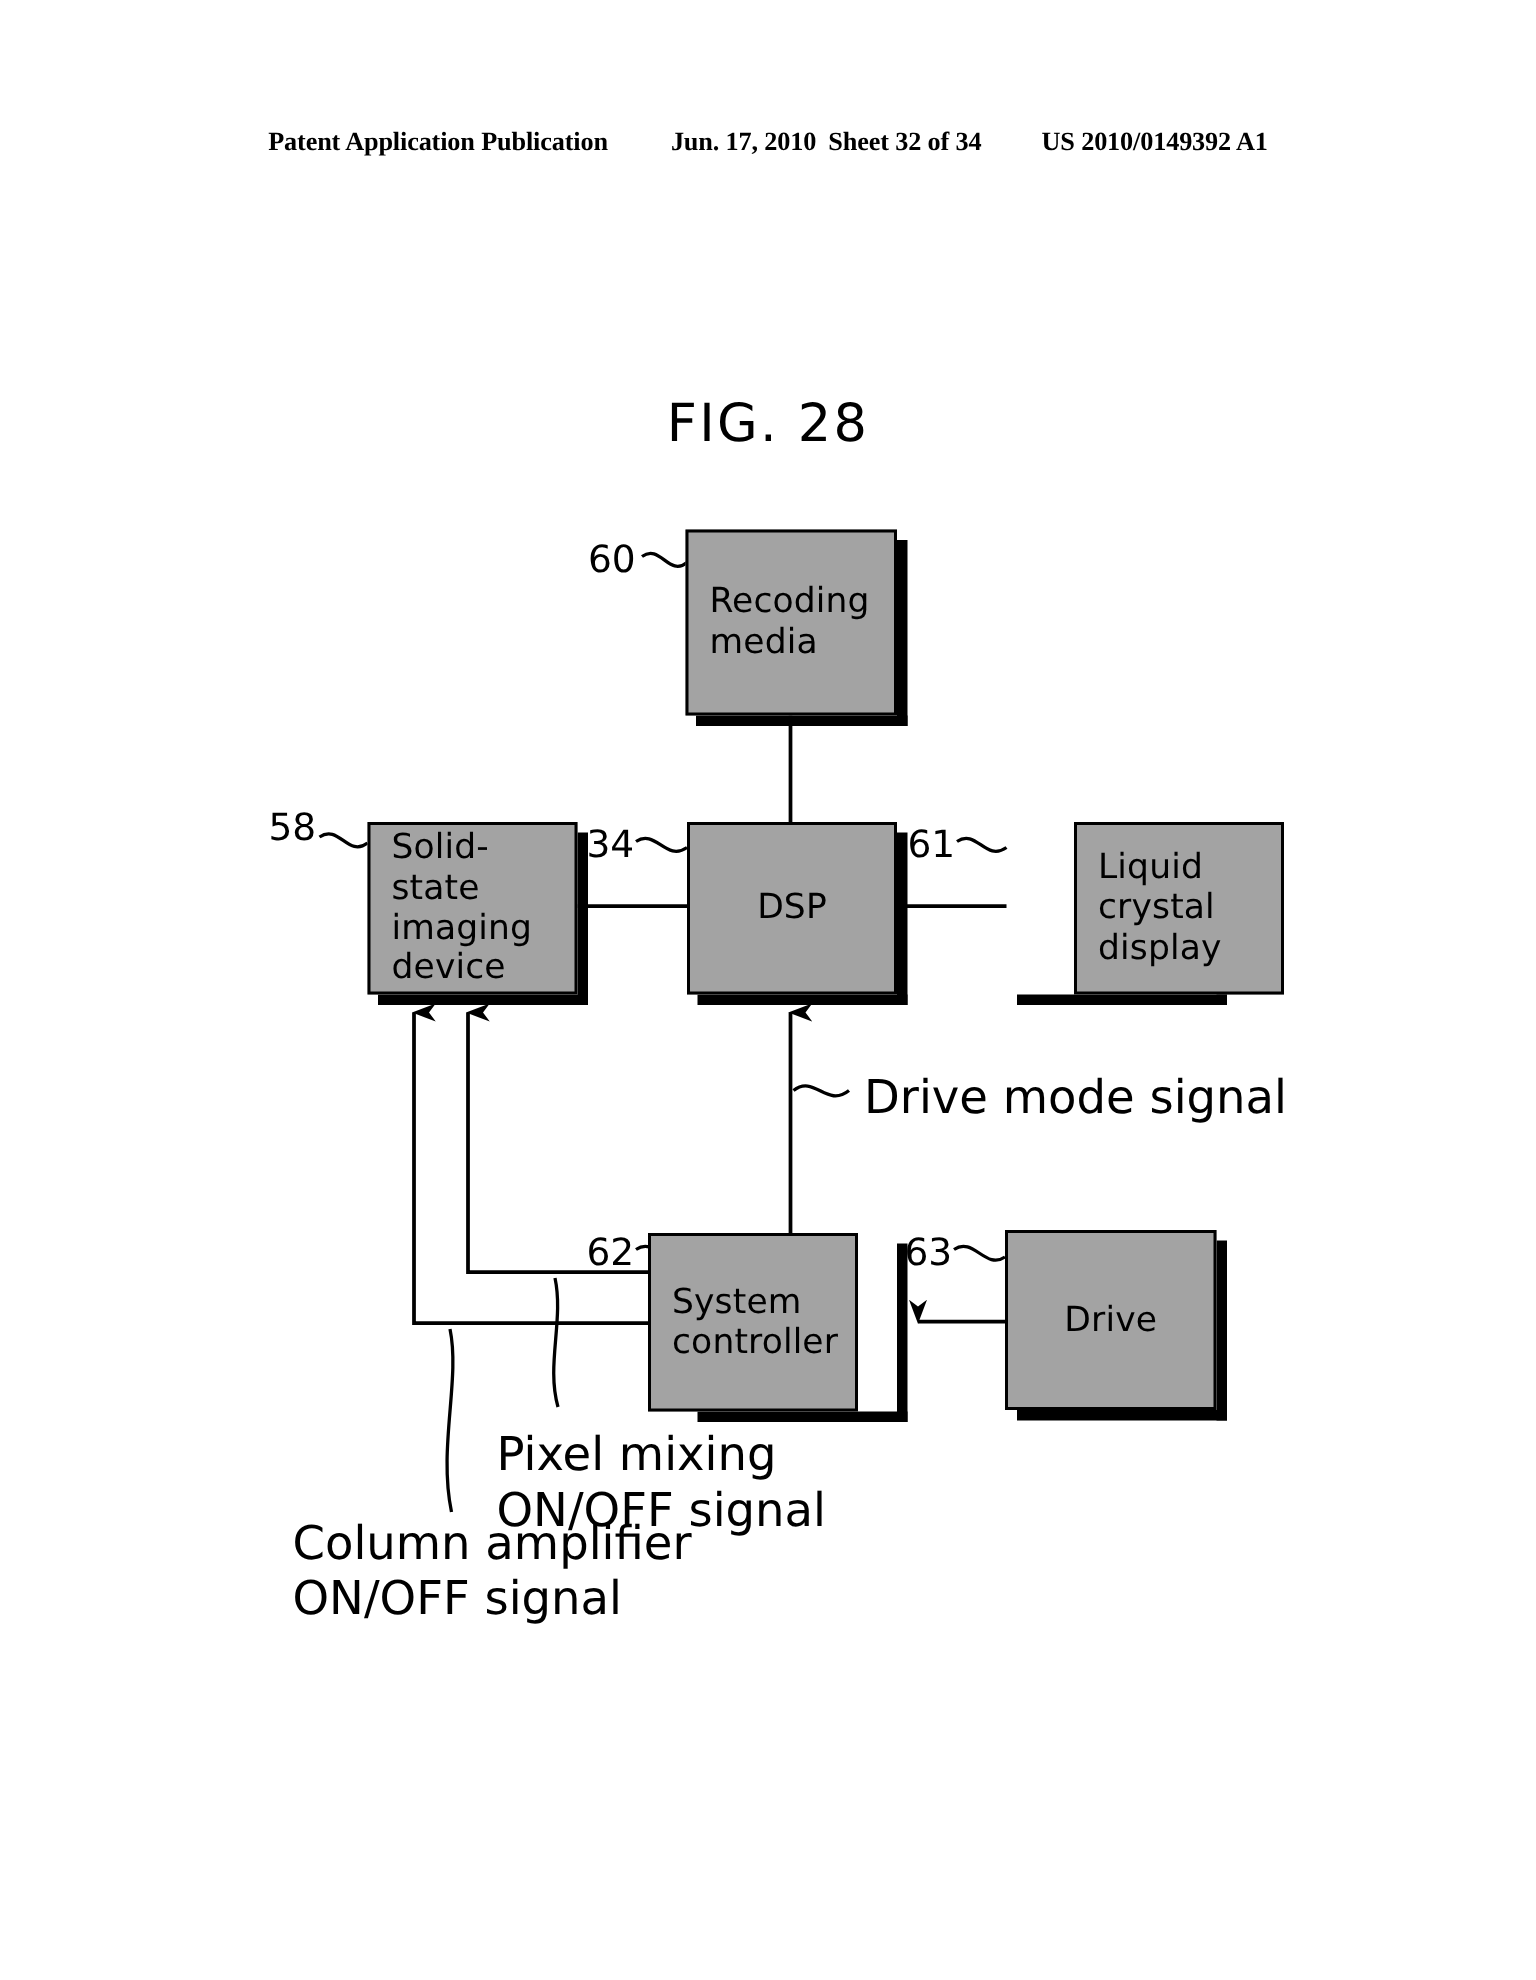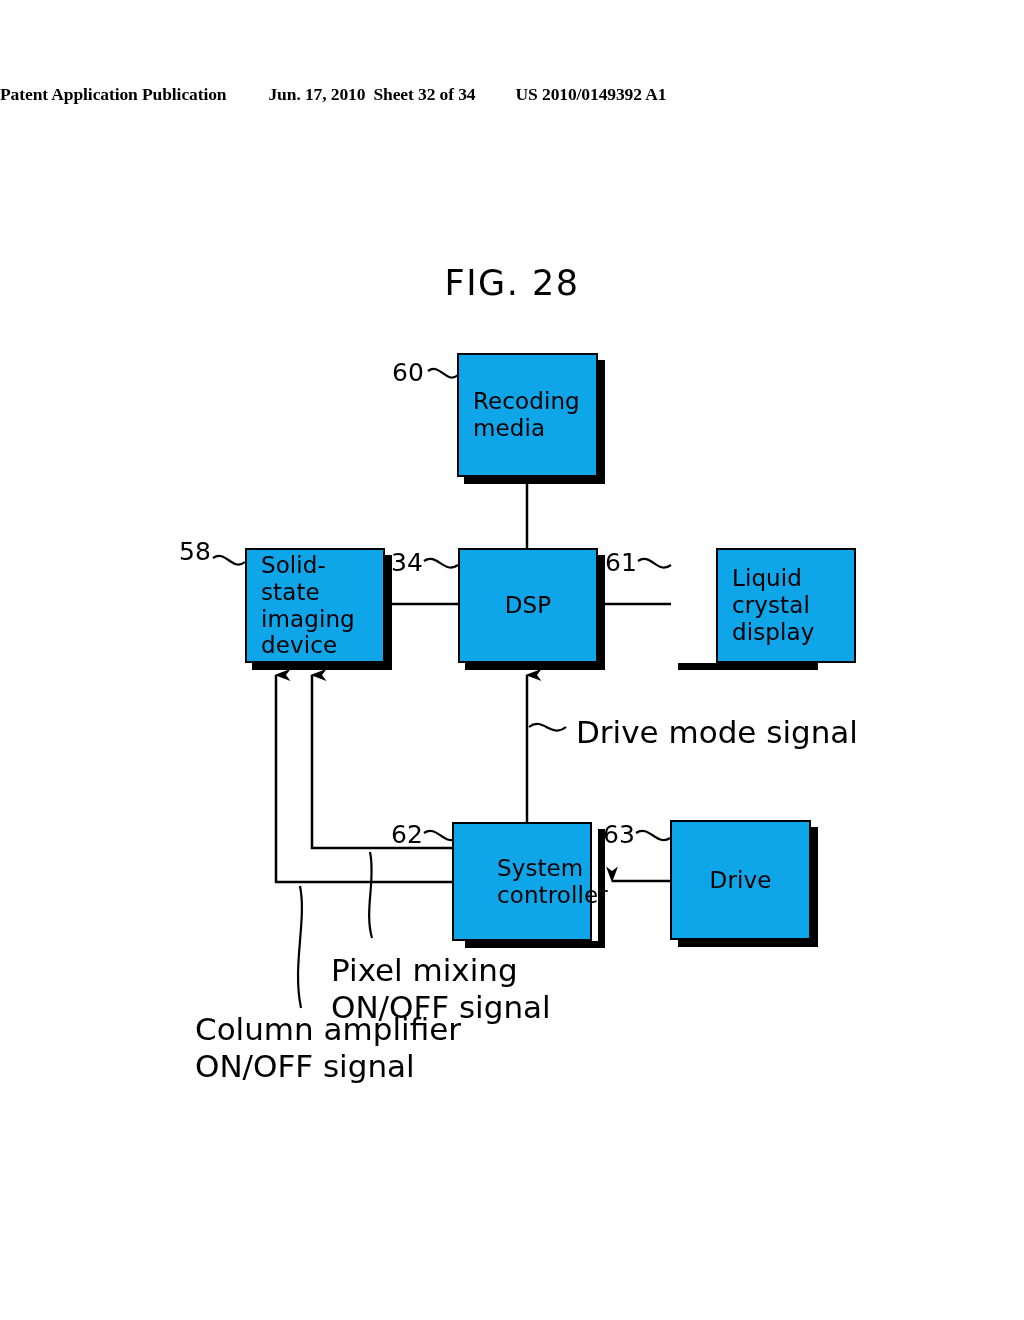--- a/index.html
+++ b/index.html
@@ -17,21 +17,21 @@
   }
 
   
   #patent-header {
     position: absolute;
     left: 0;
     top: 84px;
     width: 1024px;
     height: 30px;
     display: flex;
-    justify-content: flex-start;
+    justify-content: center;
     align-items: baseline;
     font-family: "Liberation Serif", serif;
     font-weight: bold;
     font-size: 17.5px;
     letter-spacing: -0.1px;
     white-space: nowrap;
   }
   #patent-header .hdr-pub { margin-right: 42px; }
   #patent-header .hdr-date { margin-right: 8px; }
   #patent-header .hdr-sheet { margin-right: 40px; }
@@ -62,21 +62,21 @@
     top: 0;
     width: 1024px;
     height: 1320px;
   }
 
   
   .block {
     position: absolute;
     box-sizing: border-box;
     border: 2.5px solid #000;
-    background: #0ea5e9;
+    background: #a3a3a3;
     display: flex;
     align-items: center;
     z-index: 5;
   }
   .block .block-label {
     font-size: 23px;
     line-height: 1.16;
     letter-spacing: 0.1px;
     padding: 0 0 0 14px;
     white-space: pre-line;
@@ -201,21 +201,21 @@
   <div class="block center" style="left:458px; top:548px; width:140px; height:115px;">
     <span class="block-label">DSP</span>
   </div>
 
   <div class="block" style="left:671px; top:548px; width:140px; height:115px;margin-left:45px;">
     <span class="block-label">Liquid
 crystal
 display</span>
   </div>
 
-  <div class="block" style="left:452px; top:822px; width:140px; height:119px;padding-left:29px;">
+  <div class="block" style="left:432px; top:822px; width:140px; height:119px;">
     <span class="block-label">System
 controller</span>
   </div>
 
   <div class="block center" style="left:670px; top:820px; width:141px; height:120px;">
     <span class="block-label">Drive</span>
   </div>
 
   <div class="ref-num" style="left:392px; top:358px;">60</div>
   <div class="ref-num" style="left:179px; top:537px;">58</div>

